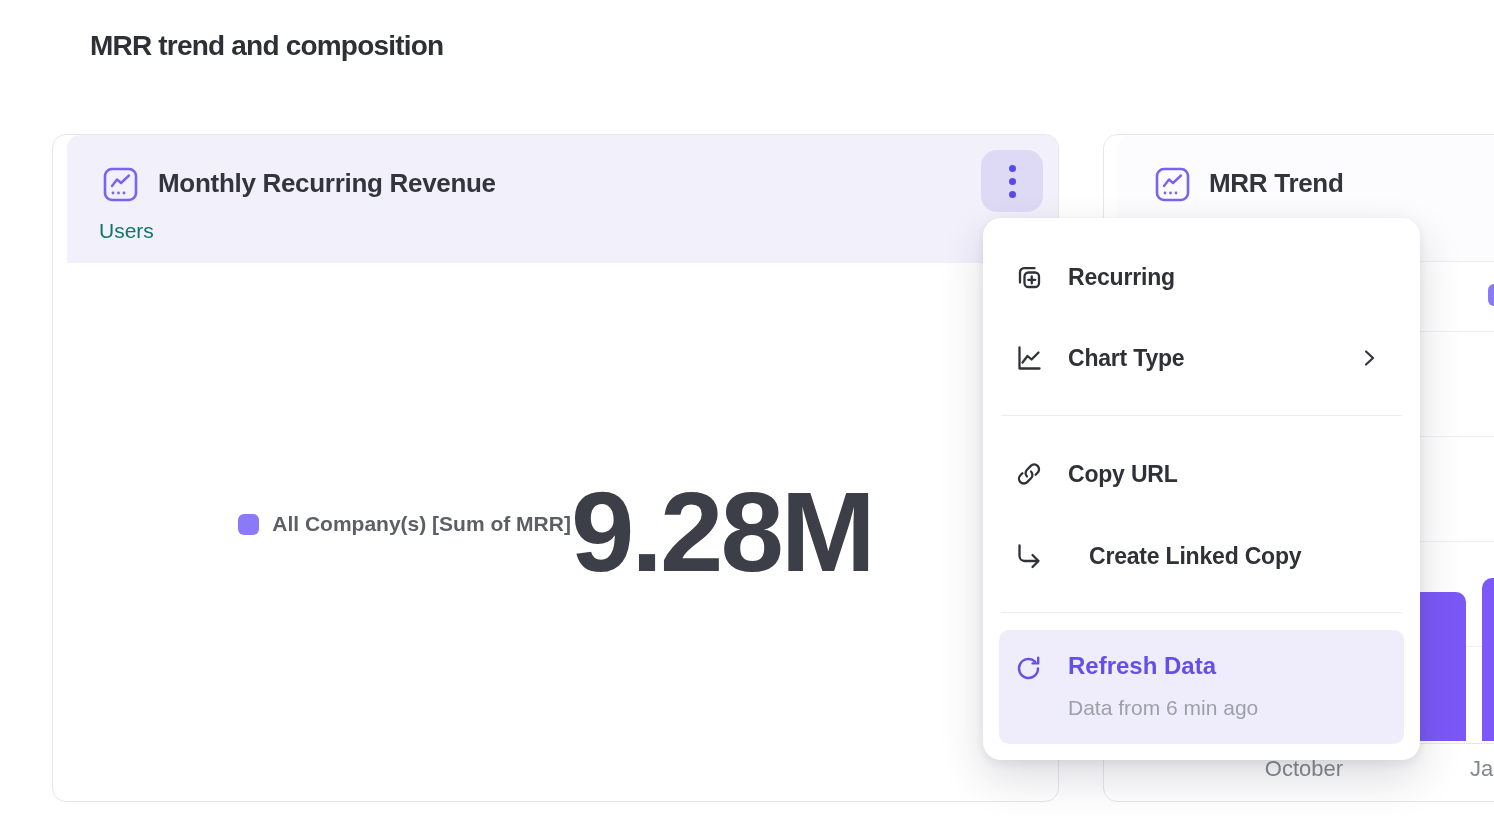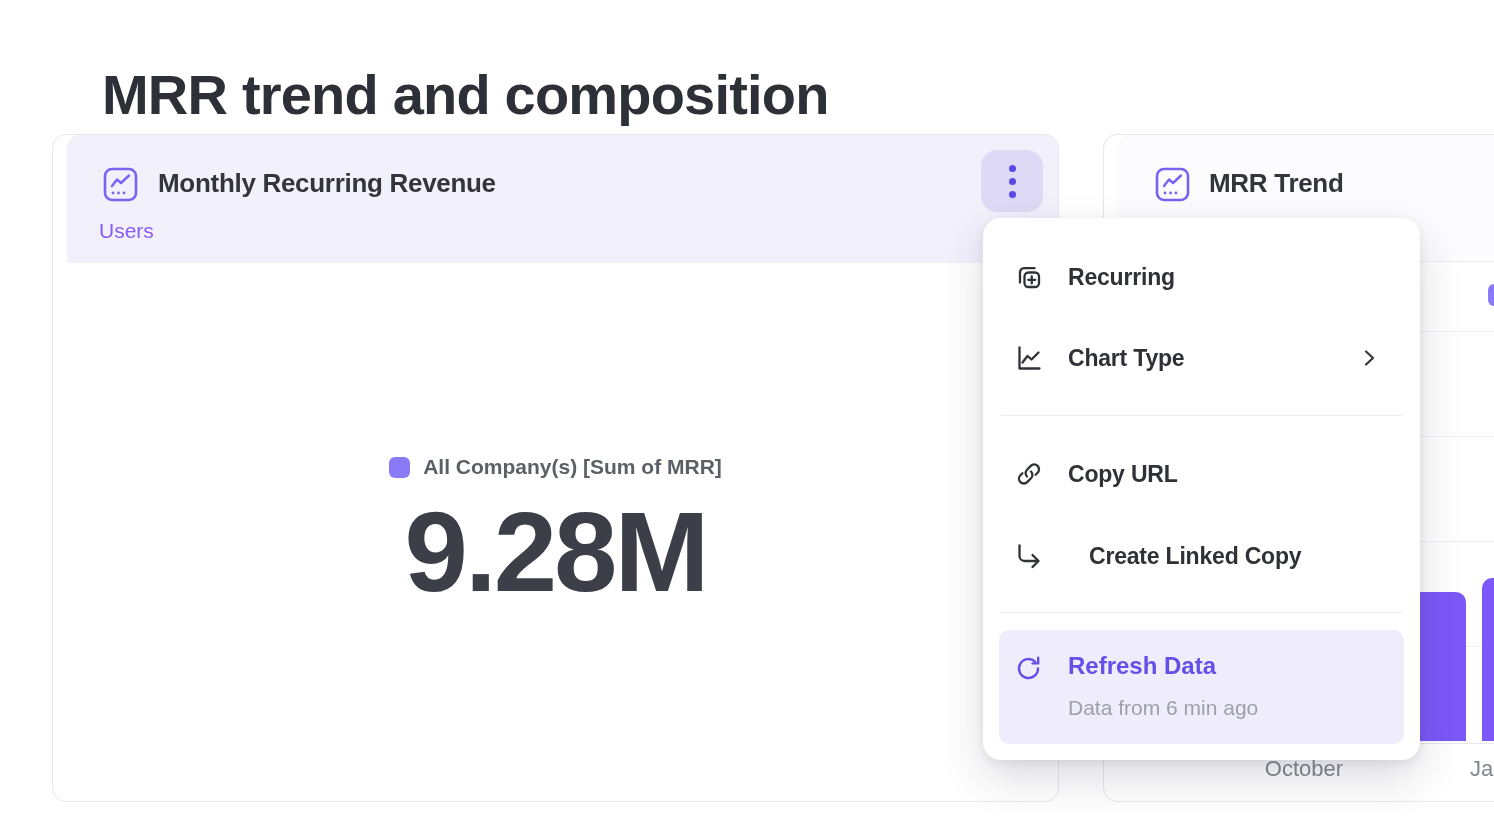--- a/index.html
+++ b/index.html
@@ -2,49 +2,49 @@
 <html style="--accent: #6450E8; --bar: #7B58F7; --swatch: #8B7AF7; --header-bg: #F1F0FB; --kebab-bg: #DEDAF6; --refresh-bg: #EFEDFB;"><head>
 <meta charset="utf-8">
 <style>
   * { margin:0; padding:0; box-sizing:border-box; }
   html,body { width:1494px; height:816px; }
   body {
     position:relative; overflow:hidden; background:#ffffff;
     font-family:"Liberation Sans", sans-serif; color:#33353C;
   }
   .page-title {
-    position:absolute; left:102px; top:30px;
-    font-size:56px; font-weight:800; letter-spacing:-0.8px; color:#2E3037;margin-top:32px;
+    position:absolute; left:90px; top:30px;
+    font-size:28px; font-weight:800; letter-spacing:-0.8px; color:#2E3037;
   }
   .card {
     position:absolute; background:#fff;
     border:1px solid #E7E7EA; border-radius:14px;
   }
   .card-left  { left:52px;   top:134px; width:1007px; height:668px; }
   .card-right { left:1103px; top:134px; width:600px;  height:668px; z-index:1; }
 
   .card-header { position:relative; height:128px; border-radius:13px 13px 0 0;margin-left:14px; }
   .card-left  .card-header { background:var(--header-bg,#F1F0FB); }
   .card-right .card-header { background:#FCFCFE; border-bottom:1px solid #EEEEF2; height:127px; }
 
   .chart-card-icon { position:absolute; left:36px; top:32px; width:35px; height:35px; color:#7C62F0; }
   .card-title { position:absolute; left:91px; top:33px; font-size:26px; font-weight:700; color:#33353C; letter-spacing:-0.3px; }
-  .card-subtitle { position:absolute; left:32px; top:84px; font-size:21px; font-weight:400; color:#8b5cf6; }
+  .card-subtitle { position:absolute; left:32px; top:84px; font-size:21px; font-weight:400; color:#0f766e; }
 
   .kebab-button {
     position:absolute; right:15px; top:15px; width:62px; height:62px;
     border-radius:16px; background:var(--kebab-bg,#DEDAF6);
     display:flex; flex-direction:column; align-items:center; justify-content:center; gap:6px;
     cursor:pointer;
   }
   .kebab-dot { width:7px; height:7px; border-radius:50%; background:#5A49E7; }
 
   .card-body {
     position:absolute; top:128px; left:0; right:0; bottom:0;
-    display:flex; flex-direction:column; align-items:center; justify-content:center;
+    display:flex; flex-direction:row; align-items:center; justify-content:center;
   }
   .legend-row { display:flex; align-items:center; gap:13px; margin-bottom:16px; }
   .legend-swatch { width:21px; height:21px; border-radius:6px; background:var(--swatch,#8B7AF7); }
   .legend-label { font-size:21px; font-weight:600; color:#5C5F66; }
   .big-number { font-size:114px; font-weight:800; color:#3D3F48; letter-spacing:-3px; line-height:1; }
 
   
   .rc-legend-swatch { position:absolute; left:384px; top:149px; width:30px; height:22px; border-radius:6px; background:var(--swatch,#8B7AF7); }
   .gridline { position:absolute; left:0; right:0; height:1px; background:#EFEFF2; }
   .g1 { top:196px; } .g2 { top:301px; } .g3 { top:406px; } .g4 { top:511px; }

